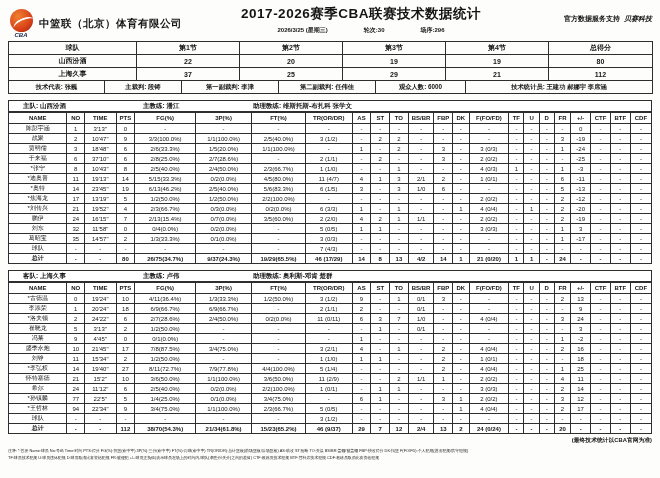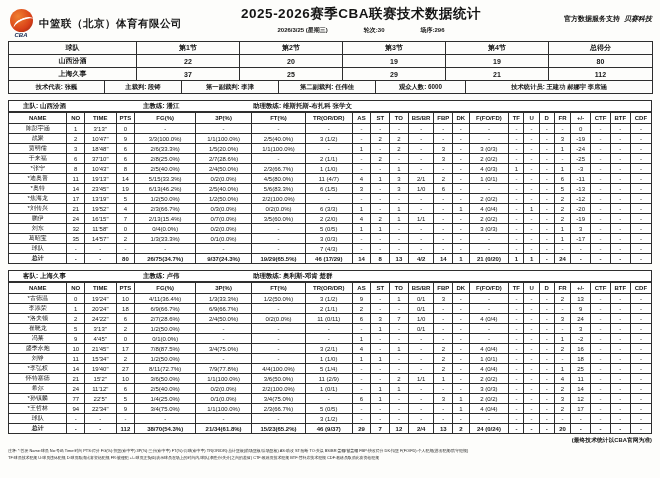--- a/index.html
+++ b/index.html
@@ -65,21 +65,21 @@
 
   <div class="topbar">
     <div class="brand">
       <div class="logo-wrap">
         <div class="logo"></div>
         <div class="logo-cap">CBA</div>
       </div>
       <div class="company">中篮联（北京）体育有限公司</div>
     </div>
     <div class="titleblock">
-      <div class="title">2025-2026赛季CBA联赛技术数据统计</div>
+      <div class="title">2017-2026赛季CBA联赛技术数据统计</div>
       <div class="subline">
         <span>2026/3/25 (星期三)</span>
         <span>轮次:30</span>
         <span>场序:296</span>
       </div>
     </div>
     <div class="service">
       <span>官方数据服务支持</span>
       <i>贝赛科技</i>
     </div>

